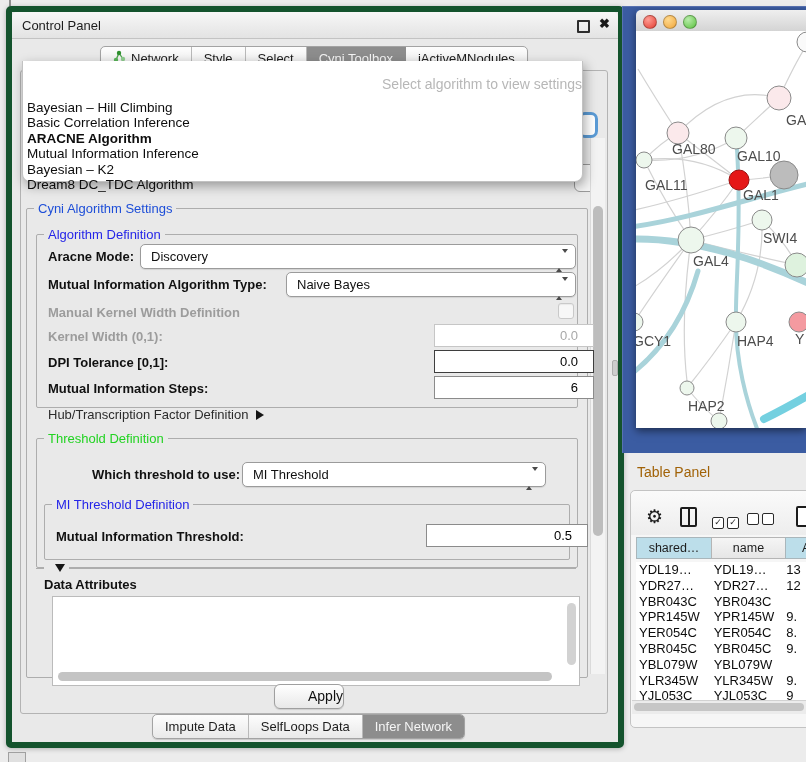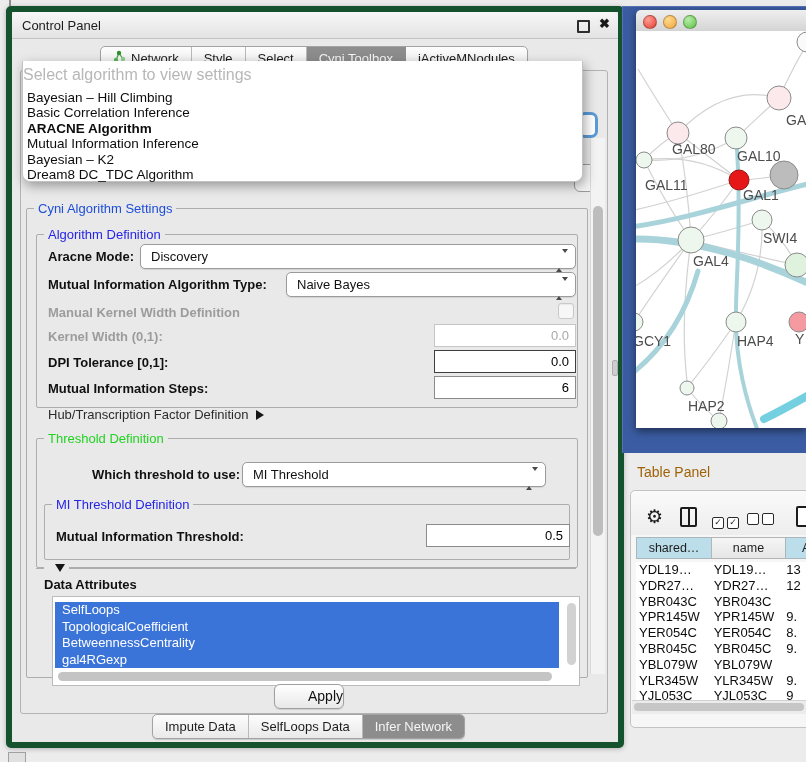--- a/index.html
+++ b/index.html
@@ -30,21 +30,21 @@
   
   .frag-blue{position:absolute;left:566px;top:100px;width:14px;height:20px;background:#fff;
        border:3px solid #5b9bd5;border-radius:7px}
   .frag-gray{position:absolute;left:562px;top:152px;width:20px;height:26px;background:#f4f4f4;
        border:1px solid #9a9a9a;border-radius:6px}
 
   
   .overlay{position:absolute;left:10px;top:49px;width:559px;height:120px;background:#fff;
        border:1px solid #c2c2c2;border-top:none;border-radius:0 0 8px 8px;
        box-shadow:2px 4px 12px rgba(0,0,0,.35);z-index:6}
-  .ov-ph{text-align:left;color:#b7b7b7;font-size:16px;padding-top:5px;height:24px}
+  .ov-ph{text-align:right;color:#b7b7b7;font-size:14px;padding-top:15px;height:24px}
   .ov-item{font-size:13.5px;color:#0d0d0d;line-height:15.4px;padding-left:4px;white-space:nowrap}
   .ov-item.bold{font-weight:bold}
 
   
   .grp{position:absolute;border:1px solid #adadad;border-radius:2px}
   .grp-legend{position:absolute;font-size:13px;background:#e9e9e9;padding:0 4px;white-space:nowrap;z-index:2}
   .leg-blue{color:#2525e8}
   .leg-green{color:#22d322}
 
   .lbl{position:absolute;font-size:13px;font-weight:bold;color:#111;white-space:nowrap}
@@ -53,21 +53,21 @@
   .combo{position:absolute;height:23px;background:#fff;border:1px solid #9b9b9b;border-radius:5px;
        font-size:13px;line-height:23px;color:#111;padding-left:10px;
        box-shadow:0 1px 1px rgba(0,0,0,.1)}
   .spin{position:absolute;right:7px;top:4px}
   .arr-up{width:0;height:0;border-left:3.5px solid transparent;border-right:3.5px solid transparent;
        border-bottom:4.5px solid #4a4a4a;margin-bottom:2.5px}
   .arr-dn{width:0;height:0;border-left:3.5px solid transparent;border-right:3.5px solid transparent;
        border-top:4.5px solid #4a4a4a}
 
   .tfield{position:absolute;height:21px;font-family:"Liberation Sans",sans-serif;font-size:13px;
-       text-align:right;padding:0 6px;background:#fff;border:1px solid #8b8b8b;outline:none}
+       text-align:right;padding:0 15px;background:#fff;border:1px solid #8b8b8b;outline:none}
   .tfield.dis{border:1px solid #c6c6c6;color:#a8a8a8}
   .tfield.dark{border:1.5px solid #3e3e3e}
 
   .checkbox{position:absolute;width:14px;height:14px;background:#f7f7f7;border:1px solid #c9c9c9;
        border-radius:3px;box-shadow:inset 0 1px 1px rgba(0,0,0,.06)}
 
   .expander{position:absolute;font-size:13px;color:#2b2b2b;white-space:nowrap}
   .tri-right{display:inline-block;width:0;height:0;border-left:8px solid #151515;
        border-top:5.5px solid transparent;border-bottom:5.5px solid transparent;margin-left:8px;vertical-align:-1px}
   .tri-down{display:inline-block;width:0;height:0;border-top:8px solid #151515;
@@ -234,26 +234,20 @@
 
   <span class="lbl" style="left:44px;top:517px">Mutual Information Threshold:</span>
   <input class="tfield" style="left: 414px; top: 512px; width: 130px;" readonly="" value="0.5">
 
   <div style="position:absolute;left:24px;top:556px;width:540px;border-top:1px solid #adadad"></div>
   <span class="grp-legend" style="left:32px;top:549px;color:#111"><span class="tri-down"></span></span>
 
   <span class="lbl" style="left:32px;top:565px">Data Attributes</span>
 
   <div class="attr-list">
-    <div class="attr-items">
-      <div class="attr-item">SelfLoops</div>
-      <div class="attr-item">TopologicalCoefficient</div>
-      <div class="attr-item">BetweennessCentrality</div>
-      <div class="attr-item">gal4RGexp</div>
-    </div>
     <div class="attr-vthumb"></div>
     <div class="attr-hthumb"></div>
   </div>
 
   <div class="apply-btn">Apply</div>
 
   <div class="seg" style="left:140px;top:702px">
     <div class="tab">
       <span>Impute Data</span>
     </div>

